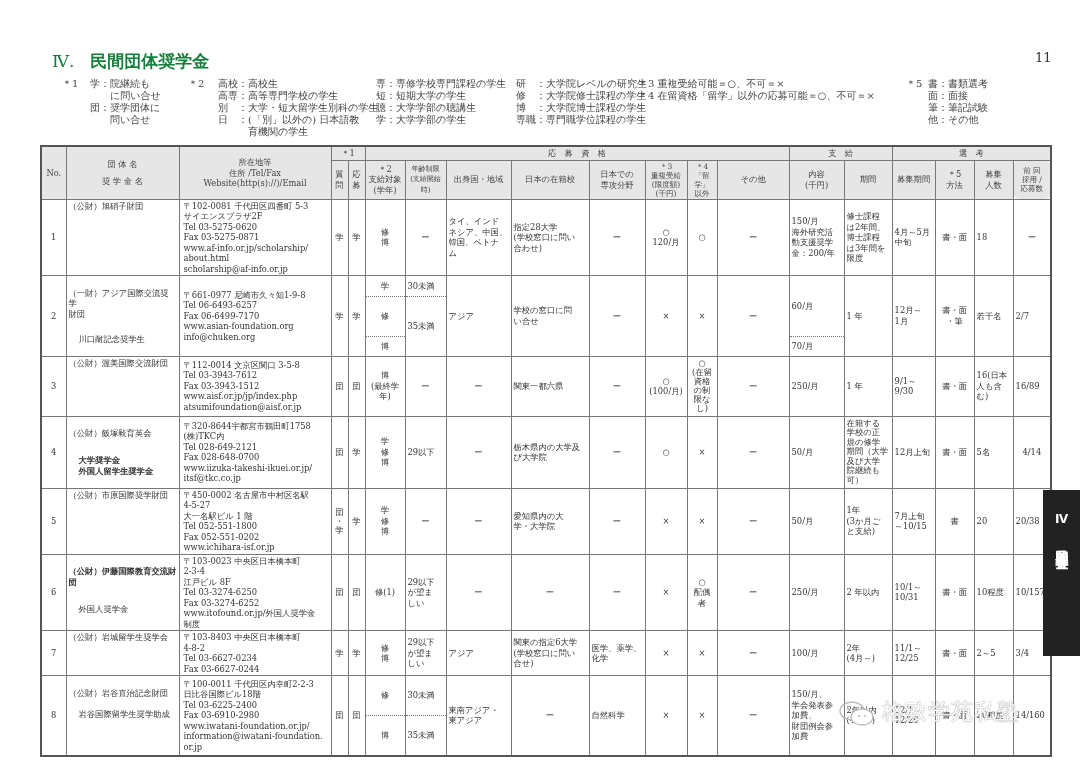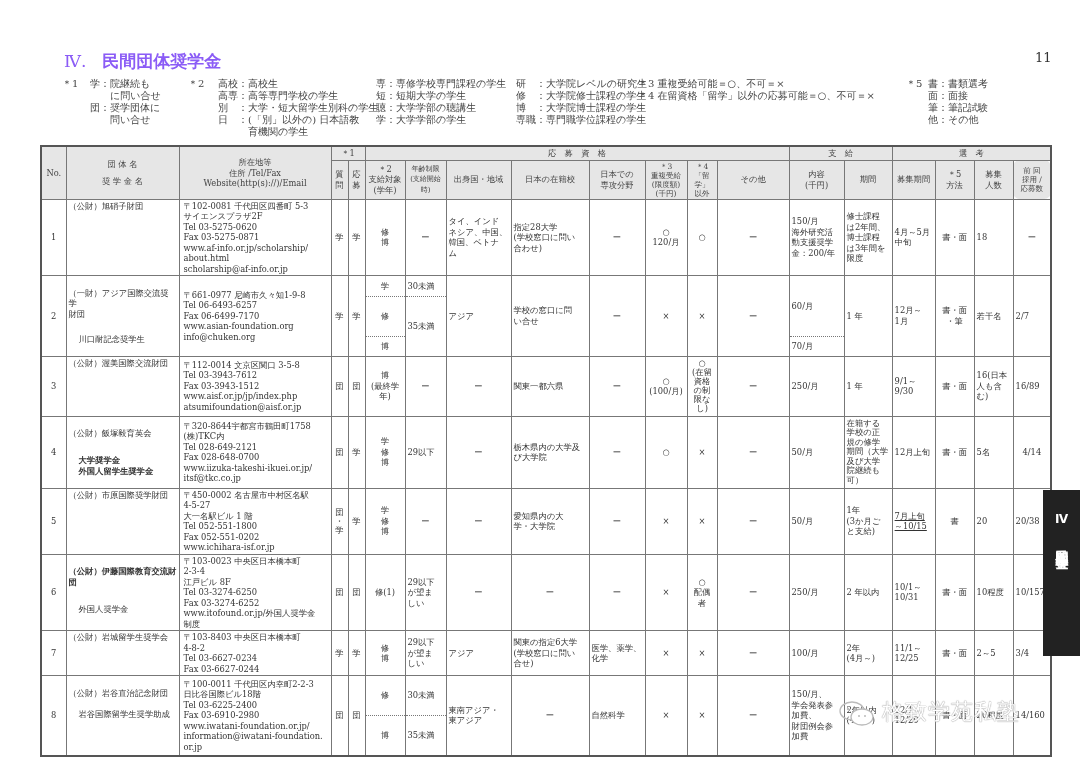--- a/index.html
+++ b/index.html
@@ -1,18 +1,18 @@
 <!DOCTYPE html>
 <html><head>
 <meta charset="utf-8">
 <style>
   html, body { margin:0; padding:0; background:#ffffff; }
   body { width:1080px; height:763px; position:relative; overflow:hidden;
          font-family:"DejaVu Serif", serif; color:#333; }
-  .title { position:absolute; left:64px; top:50px; font-size:17px; font-weight:bold; color:#8b5cf6; }
+  .title { position:absolute; left:52px; top:50px; font-size:17px; font-weight:bold; color:#15803d; }
   .title .roman { font-family:"DejaVu Serif", serif; font-weight:normal; margin-right:10px; }
   .title .jp { font-family:"DejaVu Sans", sans-serif; font-weight:bold; }
   .pagenum { position:absolute; left:1035px; top:50px; font-size:13px; color:#333; }
   .notes { position:absolute; top:78px; font-size:10px; line-height:12px; color:#444; }
   .notes .row { white-space:nowrap; }
   .side-tab { position:absolute; left:1043px; top:490px; width:37px; height:166px; background:#222;
               color:#fff; font-family:"DejaVu Sans", sans-serif; font-weight:bold; font-size:13px;
               display:flex; flex-direction:column; align-items:center; padding-top:22px; box-sizing:border-box; }
   .side-tab .rn { font-size:12px; margin-bottom:14px; }
   .side-tab .vt { writing-mode:vertical-rl; letter-spacing:1px; font-size:13px; }
@@ -346,21 +346,21 @@
       <td class="l" style="white-space:pre-line;">愛知県内の大
 学・大学院</td>
       <td class="c">ー</td>
       <td class="c">×</td>
       <td class="c">×</td>
       <td class="c">ー</td>
       <td class="l">50/月</td>
       <td class="l" style="white-space:pre-line;">1年
 (3か月ご
 と支給)</td>
-      <td class="l" style="white-space:pre-line;text-decoration:underline;">7月上旬
+      <td class="l" style="white-space:pre-line;">7月上旬
 ～10/15</td>
       <td class="c">書</td>
       <td class="l">20</td>
       <td class="l">20/38</td>
     </tr>
 
     <tr style="height:70px;">
       <td class="c">6</td>
       <td class="org">
         <span class="sub" style="white-space:pre-line;font-weight:bold;">（公財）伊藤国際教育交流財

